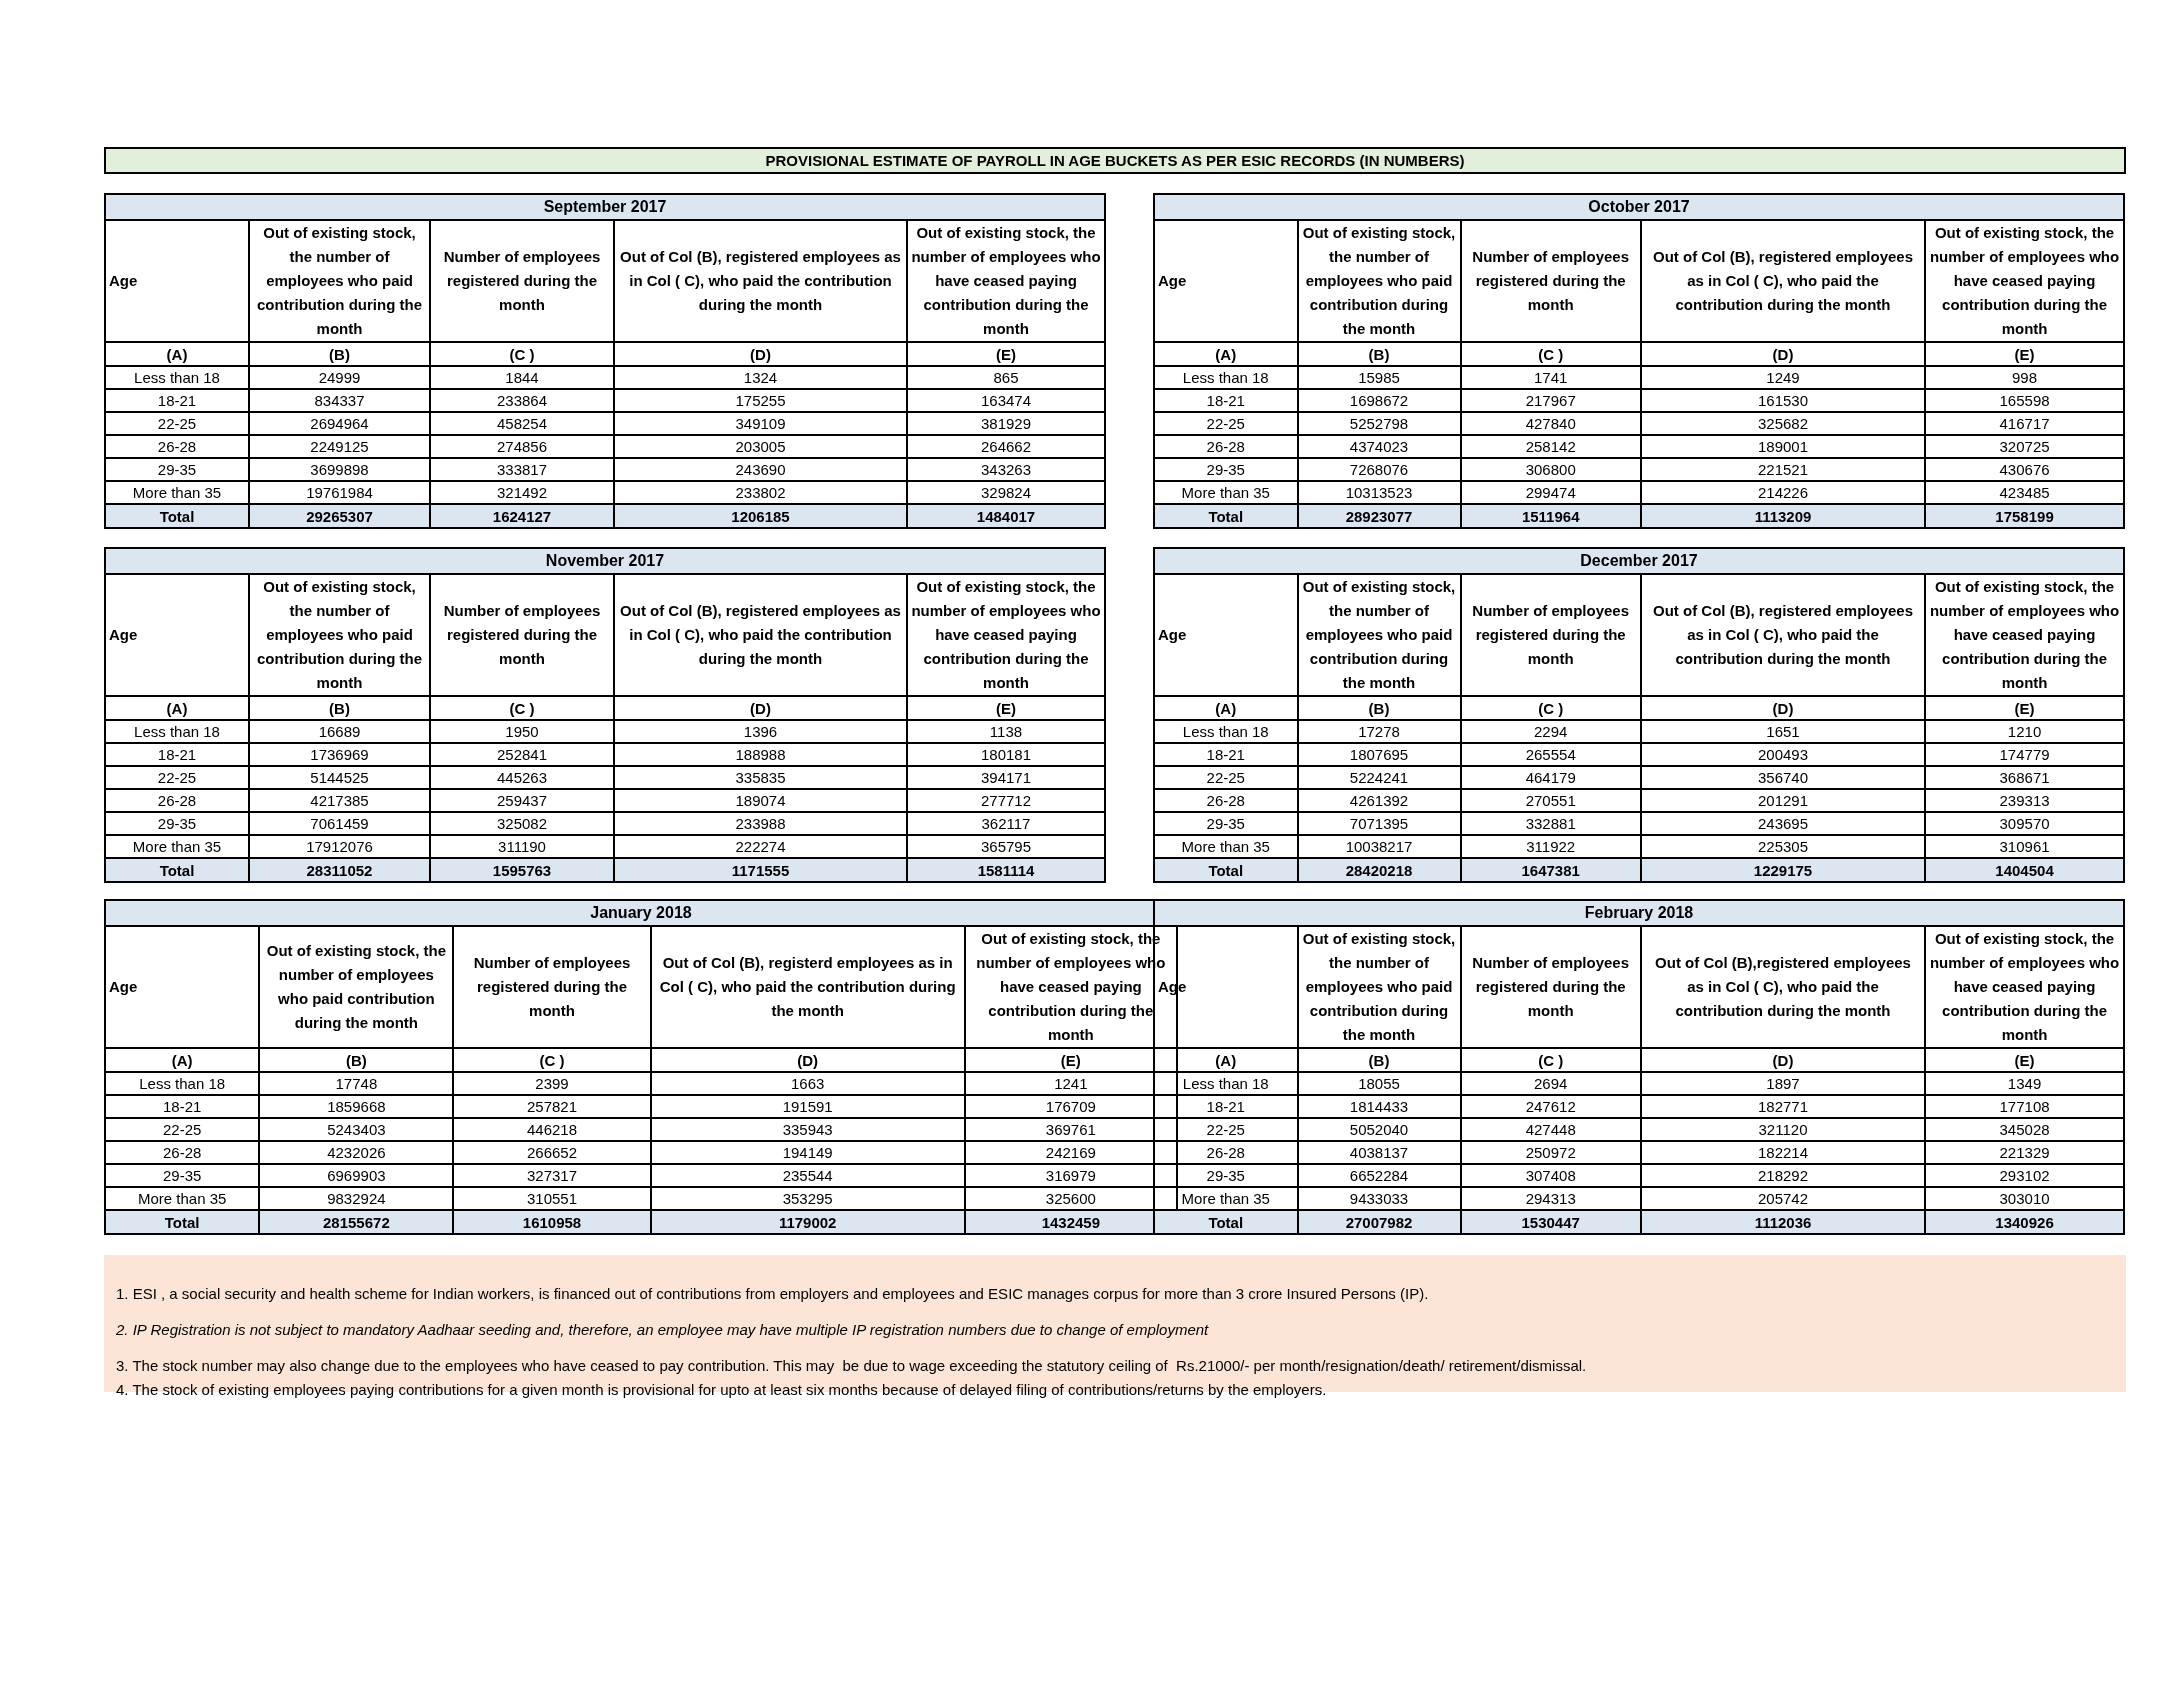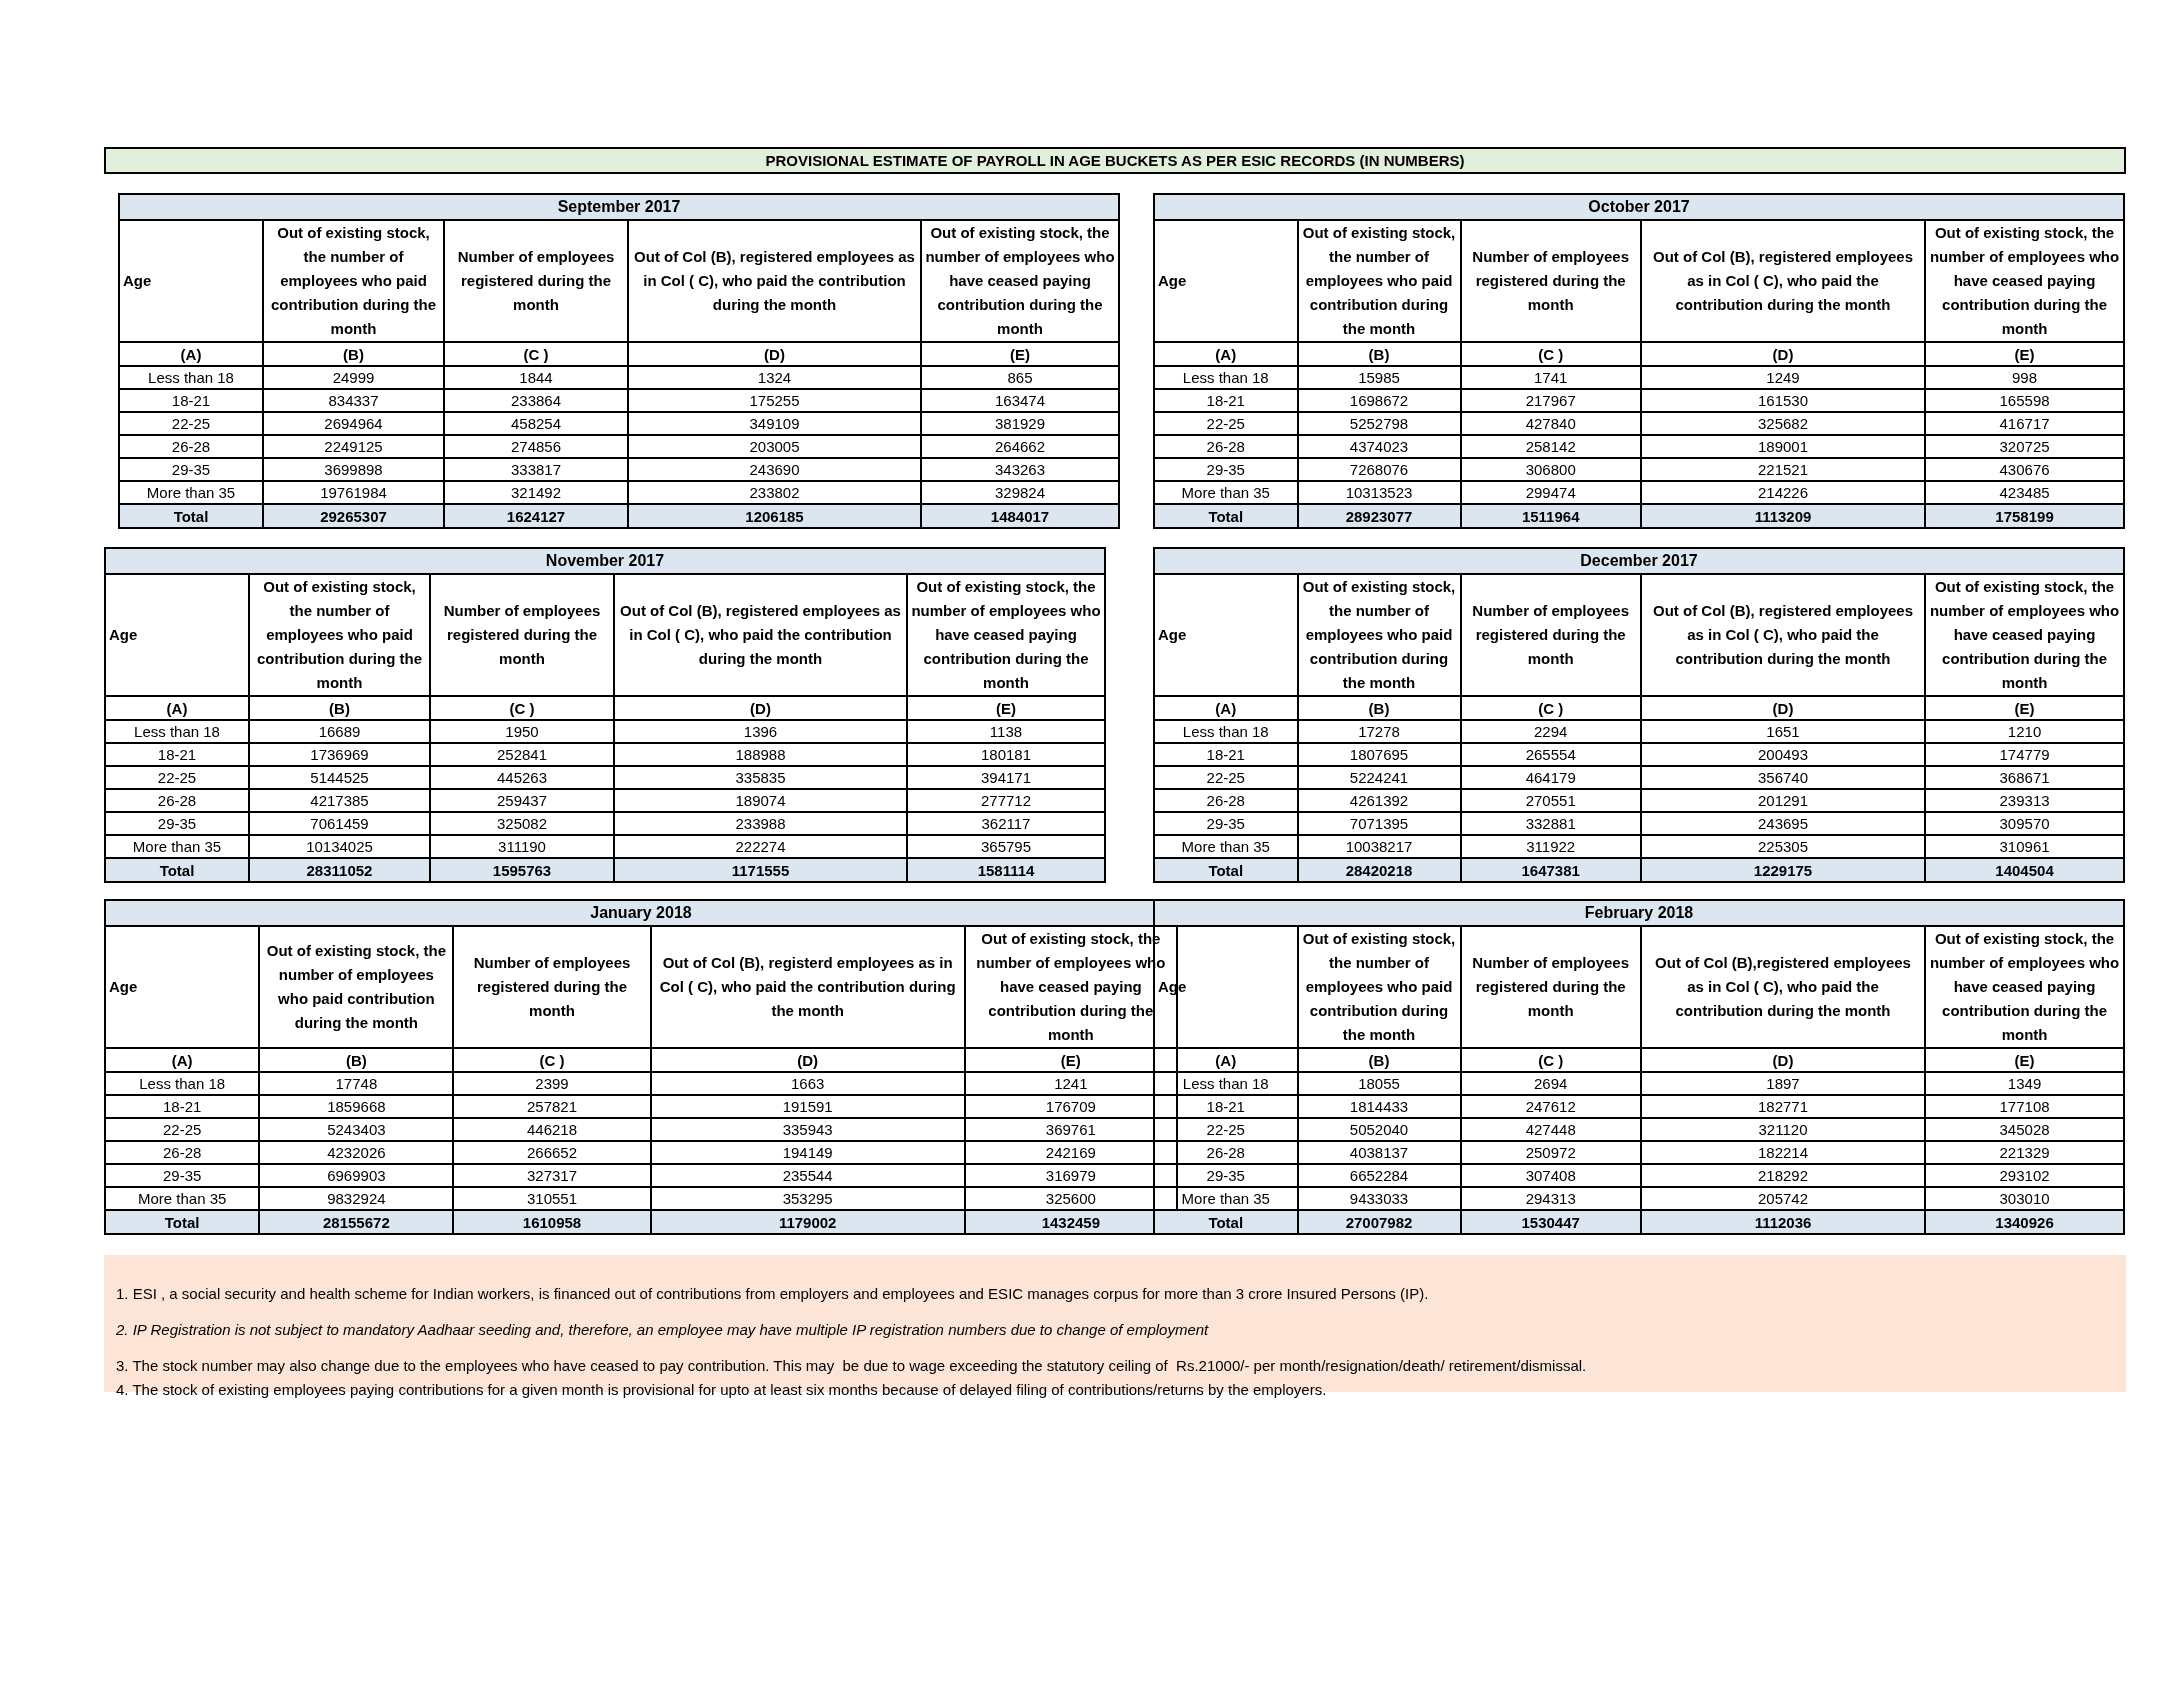--- a/index.html
+++ b/index.html
@@ -7,21 +7,21 @@
     width:2178px;height:1683px;position:relative;background:#ffffff;
     font-family:"Liberation Sans",sans-serif;color:#000;
   }
   .title-bar{
     position:absolute;left:104px;top:147px;width:2018px;height:23px;
     background:#E2EFDA;border:2px solid #000;
     display:flex;align-items:center;justify-content:center;
     font-weight:bold;font-size:15px;
   }
   .table-slot{position:absolute;}
-  #slot0{left:104px;top:193px;width:1002px;margin-left:14px;}
+  #slot0{left:104px;top:193px;width:1002px;}
   #slot1{left:1153px;top:193px;width:972px;}
   #slot2{left:104px;top:547px;width:1002px;border-radius:24px;}
   #slot3{left:1153px;top:547px;width:972px;}
   #slot4{left:104px;top:899px;width:1074px;}
   #slot5{left:1153px;top:899px;width:972px;}
 
   table.month-table{
     border-collapse:collapse;table-layout:fixed;width:100%;
     font-size:15px;
   }
@@ -281,21 +281,21 @@
         </tr>
         <tr class="data-row">
           <td class="label">29-35</td>
           <td class="num">7061459</td>
           <td class="num">325082</td>
           <td class="num">233988</td>
           <td class="num">362117</td>
         </tr>
         <tr class="data-row">
           <td class="label">More than 35</td>
-          <td class="num">10134025</td>
+          <td class="num">17912076</td>
           <td class="num">311190</td>
           <td class="num">222274</td>
           <td class="num">365795</td>
         </tr>
         <tr class="total-row">
           <td class="label">Total</td>
           <td class="num">28311052</td>
           <td class="num">1595763</td>
           <td class="num">1171555</td>
           <td class="num">1581114</td>

